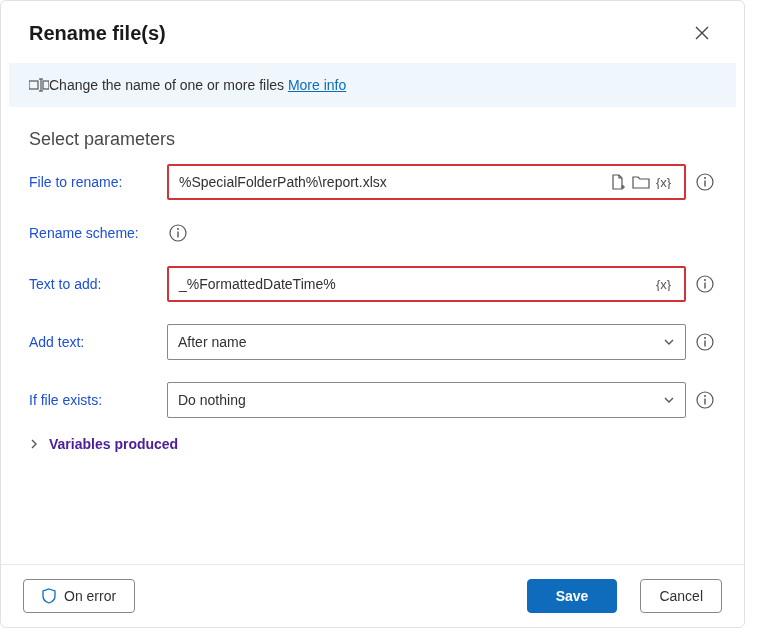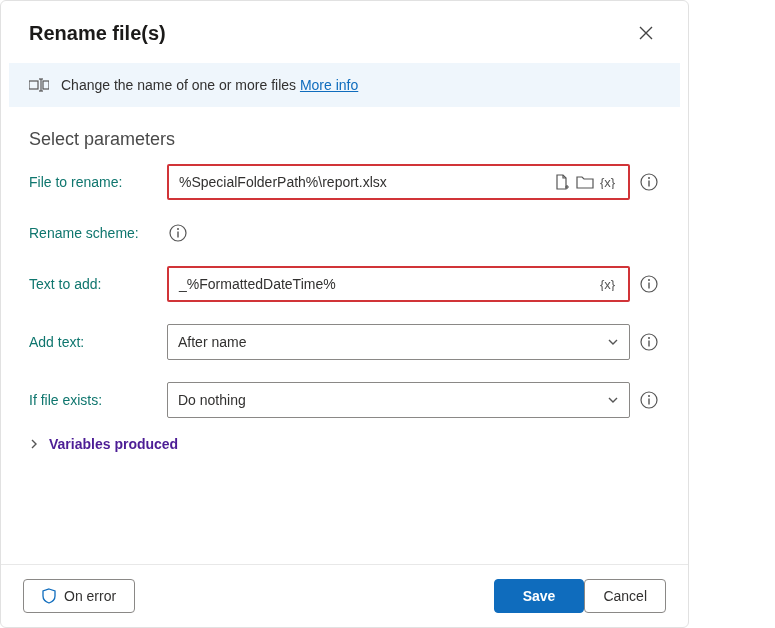--- a/index.html
+++ b/index.html
@@ -6,21 +6,21 @@
   html, body { margin: 0; padding: 0; }
   body {
     font-family: "Segoe UI", -apple-system, BlinkMacSystemFont, sans-serif;
     font-size: 14px;
     color: #323130;
     background: #fff;
     width: 775px;
     height: 628px;
   }
   .dialog {
-    width: 689px;
+    width: 745px;
     height: 628px;
     border: 1px solid #e1e1e1;
     border-radius: 6px;
     display: flex;
     flex-direction: column;
     position: relative;
   }
   .header {
     display: flex;
     align-items: center;
@@ -37,21 +37,20 @@
     display: flex; align-items: center; justify-content: center;
     cursor: pointer;
     color: #555;
   }
   .info-bar {
     margin: 4px 8px 0 8px;
     background: #eff6fc;
     padding: 14px 20px;
     display: flex;
     align-items: center;
-    gap: 12px;
     font-size: 14px;
     color: #323130;
   }
   .info-bar a { color: #0f6cbd; text-decoration: underline; }
   .section-title {
     font-size: 18px;
     font-weight: 400;
     color: #4a4a4a;
     padding: 22px 28px 8px 28px;
   }
@@ -62,21 +61,21 @@
     gap: 22px;
   }
   .row {
     display: flex;
     align-items: center;
     gap: 8px;
   }
   .label {
     width: 130px;
     flex: 0 0 130px;
-    color: #0f766e;
+    color: #1d4ed8;
     font-size: 14px;
   }
   .field-wrap {
     flex: 1;
     position: relative;
   }
   .field {
     width: 100%;
     height: 36px;
     border: 1px solid #8a8886;
@@ -120,21 +119,21 @@
     padding: 4px 12px;
     border-radius: 12px;
     font-size: 13px;
   }
   .footer {
     margin-top: auto;
     border-top: 1px solid #e8e8e8;
     padding: 14px 22px;
     display: flex;
     align-items: center;
-    gap: 0;
+    gap: 23px;
   }
   .btn {
     height: 34px;
     padding: 0 18px;
     border-radius: 4px;
     border: 1px solid #8a8886;
     background: #fff;
     font-size: 14px;
     display: inline-flex;
     align-items: center;

